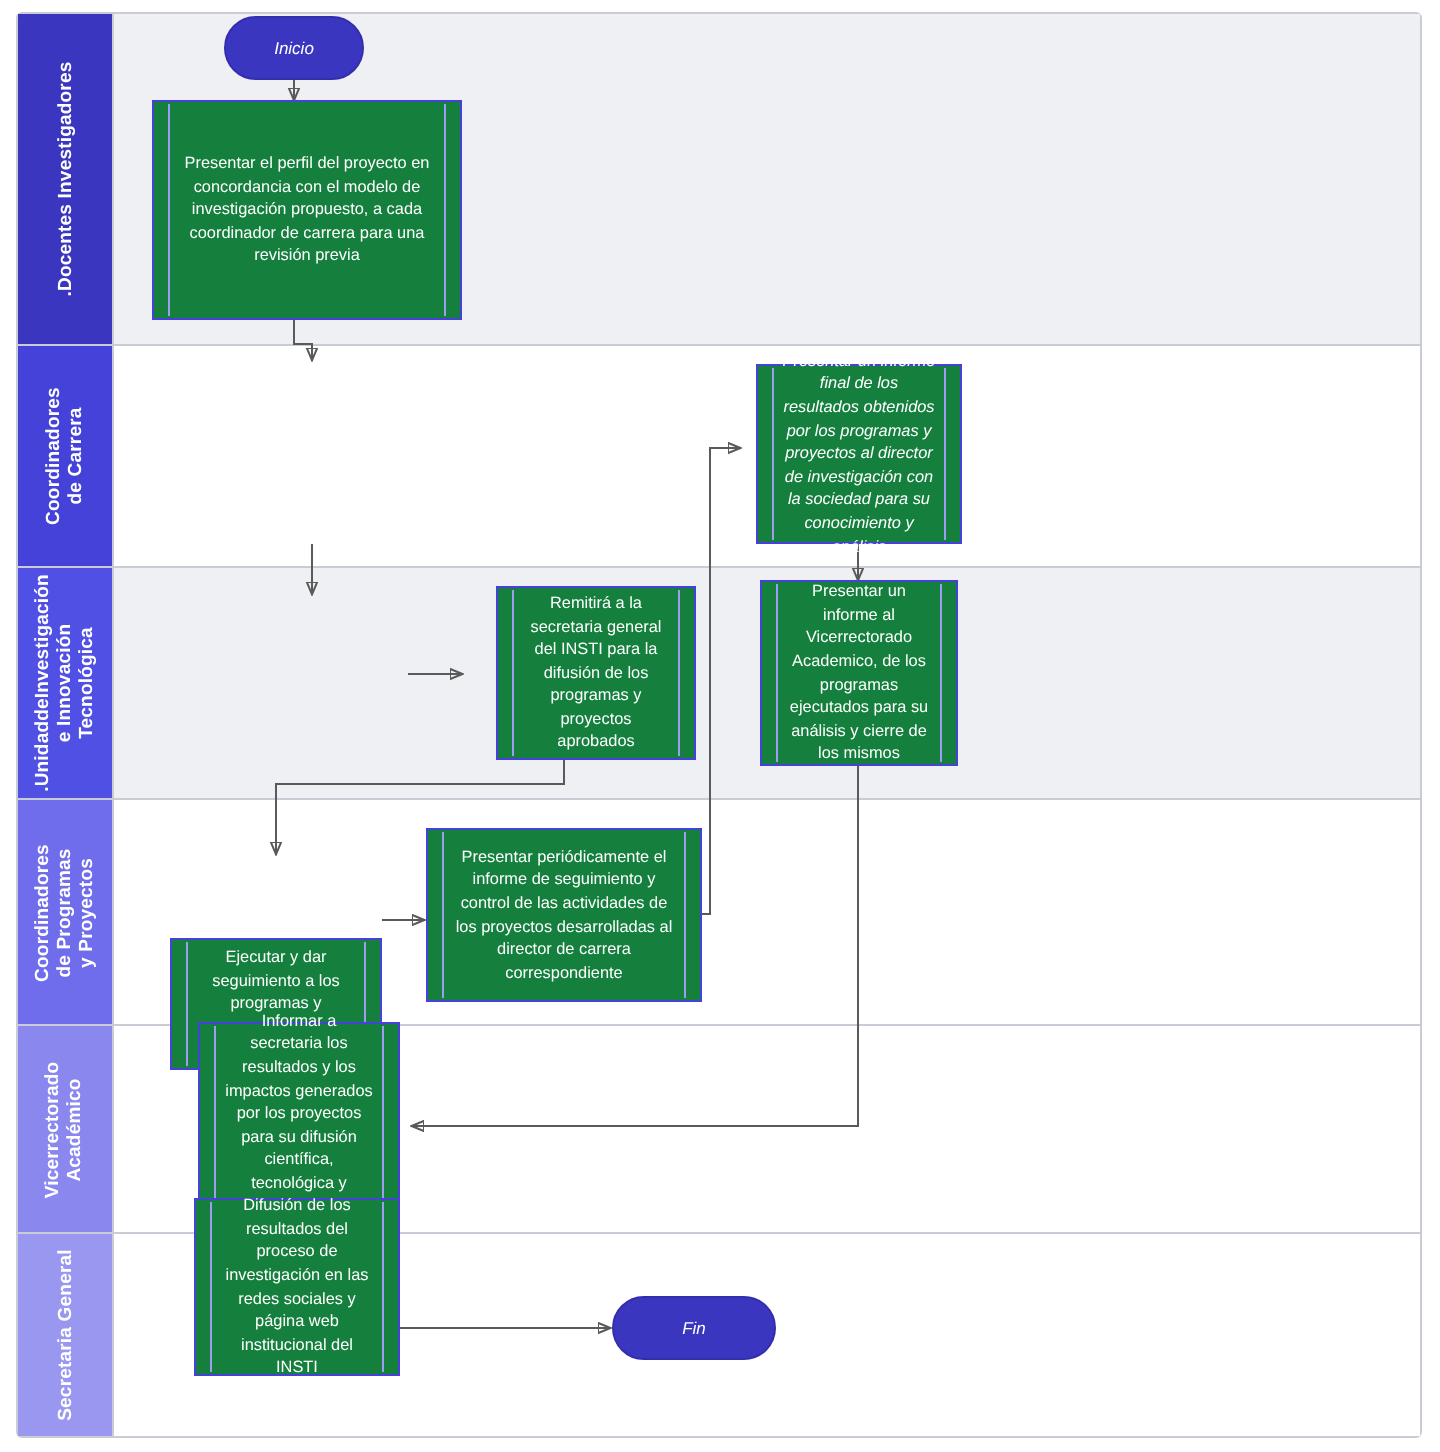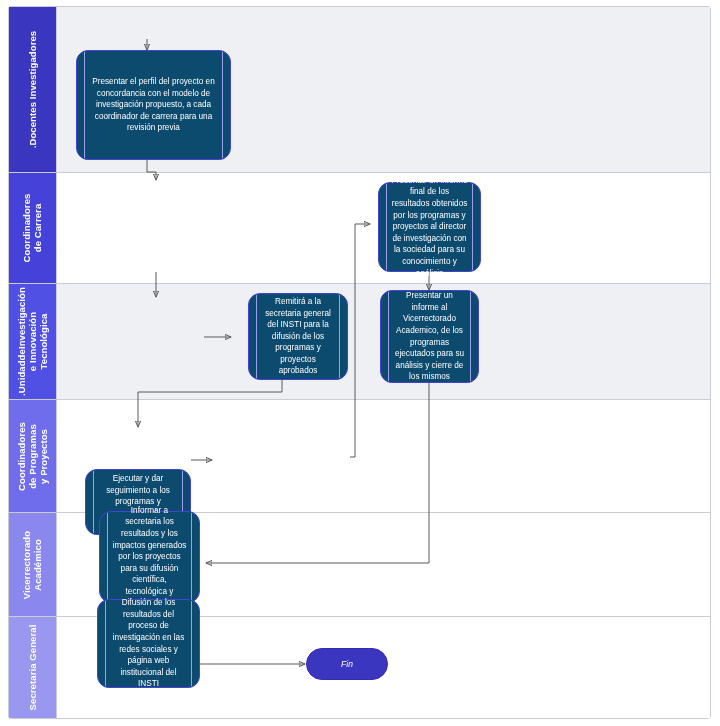--- a/index.html
+++ b/index.html
@@ -64,24 +64,24 @@
     letter-spacing: 0.1px;
     text-align: center;
     line-height: 11px;
   }
   .lane-header span.two-line { white-space: normal; width: 150px; }
 
   
   .node {
     position: absolute;
     box-sizing: border-box;
-    background: #0c4a6e;
+    background: #15803d;
     color: #ffffff;
     border: 1px solid #4442d8;
-    border-radius: 12px;
+    border-radius: 0;
     display: flex;
     align-items: center;
     justify-content: center;
     text-align: center;
     font-size: 8.2px;
     line-height: 11.6px;
     padding: 2px 12px;
     z-index: 5;
   }
   .node .txt { display: block; width: 100%; }
@@ -197,43 +197,49 @@
 
     <path d="M429,272 L429,290" marker-end="url(#arr)"></path>
 
     <path d="M429,383 L429,563 L206,563" marker-end="url(#arr)"></path>
 
     <path d="M147,603 L147,620" marker-end="url(#arr)"></path>
 
     <path d="M200,664 L305,664" marker-end="url(#arr)"></path>
   </svg>
 
+  <div class="terminal" style="left:112px; top:8px; width:70px; height:32px;">
+    <span class="txt">Inicio</span>
+  </div>
 
   <div class="node sub" style="left:76px; top:50px; width:155px; height:110px;">
     <span class="txt">Presentar el perfil del proyecto en concordancia con el modelo de investigación propuesto, a cada coordinador de carrera para una revisión previa</span>
   </div>
 
 
-  <div class="node sub" style="left:378px; top:182px; width:103px; height:90px;">
+  <div class="node sub" style="left:378px; top:182px; width:103px; height:90px;font-style:italic;">
     <span class="txt">Presentar un informe final de los resultados obtenidos por los programas y proyectos al director de investigación con la sociedad para su conocimiento y análisis</span>
   </div>
 
 
   <div class="node sub" style="left:248px; top:293px; width:100px; height:87px;">
     <span class="txt">Remitirá a la secretaria general del INSTI para la difusión de los programas y proyectos aprobados</span>
   </div>
 
   <div class="node sub" style="left:380px; top:290px; width:99px; height:93px;">
     <span class="txt">Presentar un informe al Vicerrectorado Academico, de los programas ejecutados para su análisis y cierre de los mismos</span>
   </div>
 
   <div class="node sub" style="left:85px; top:427px; width:106px; height:66px;margin-top:42px;">
     <span class="txt">Ejecutar y dar seguimiento a los programas y proyectos de investigación</span>
   </div>
 
+  <div class="node sub" style="left:213px; top:414px; width:138px; height:87px;">
+    <span class="txt">Presentar periódicamente el informe de seguimiento y control de las actividades de los proyectos desarrolladas al director de carrera correspondiente</span>
+  </div>
 
   <div class="node sub" style="left:99px; top:511px; width:101px; height:92px;">
     <span class="txt">Informar a secretaria los resultados y los impactos generados por los proyectos para su difusión científica, tecnológica y cultural</span>
   </div>
 
   <div class="node sub" style="left:97px; top:599px; width:103px; height:89px;">
     <span class="txt">Difusión de los resultados del proceso de investigación en las redes sociales y página web institucional del INSTI</span>
   </div>
 
   <div class="terminal" style="left:306px; top:648px; width:82px; height:32px;">

